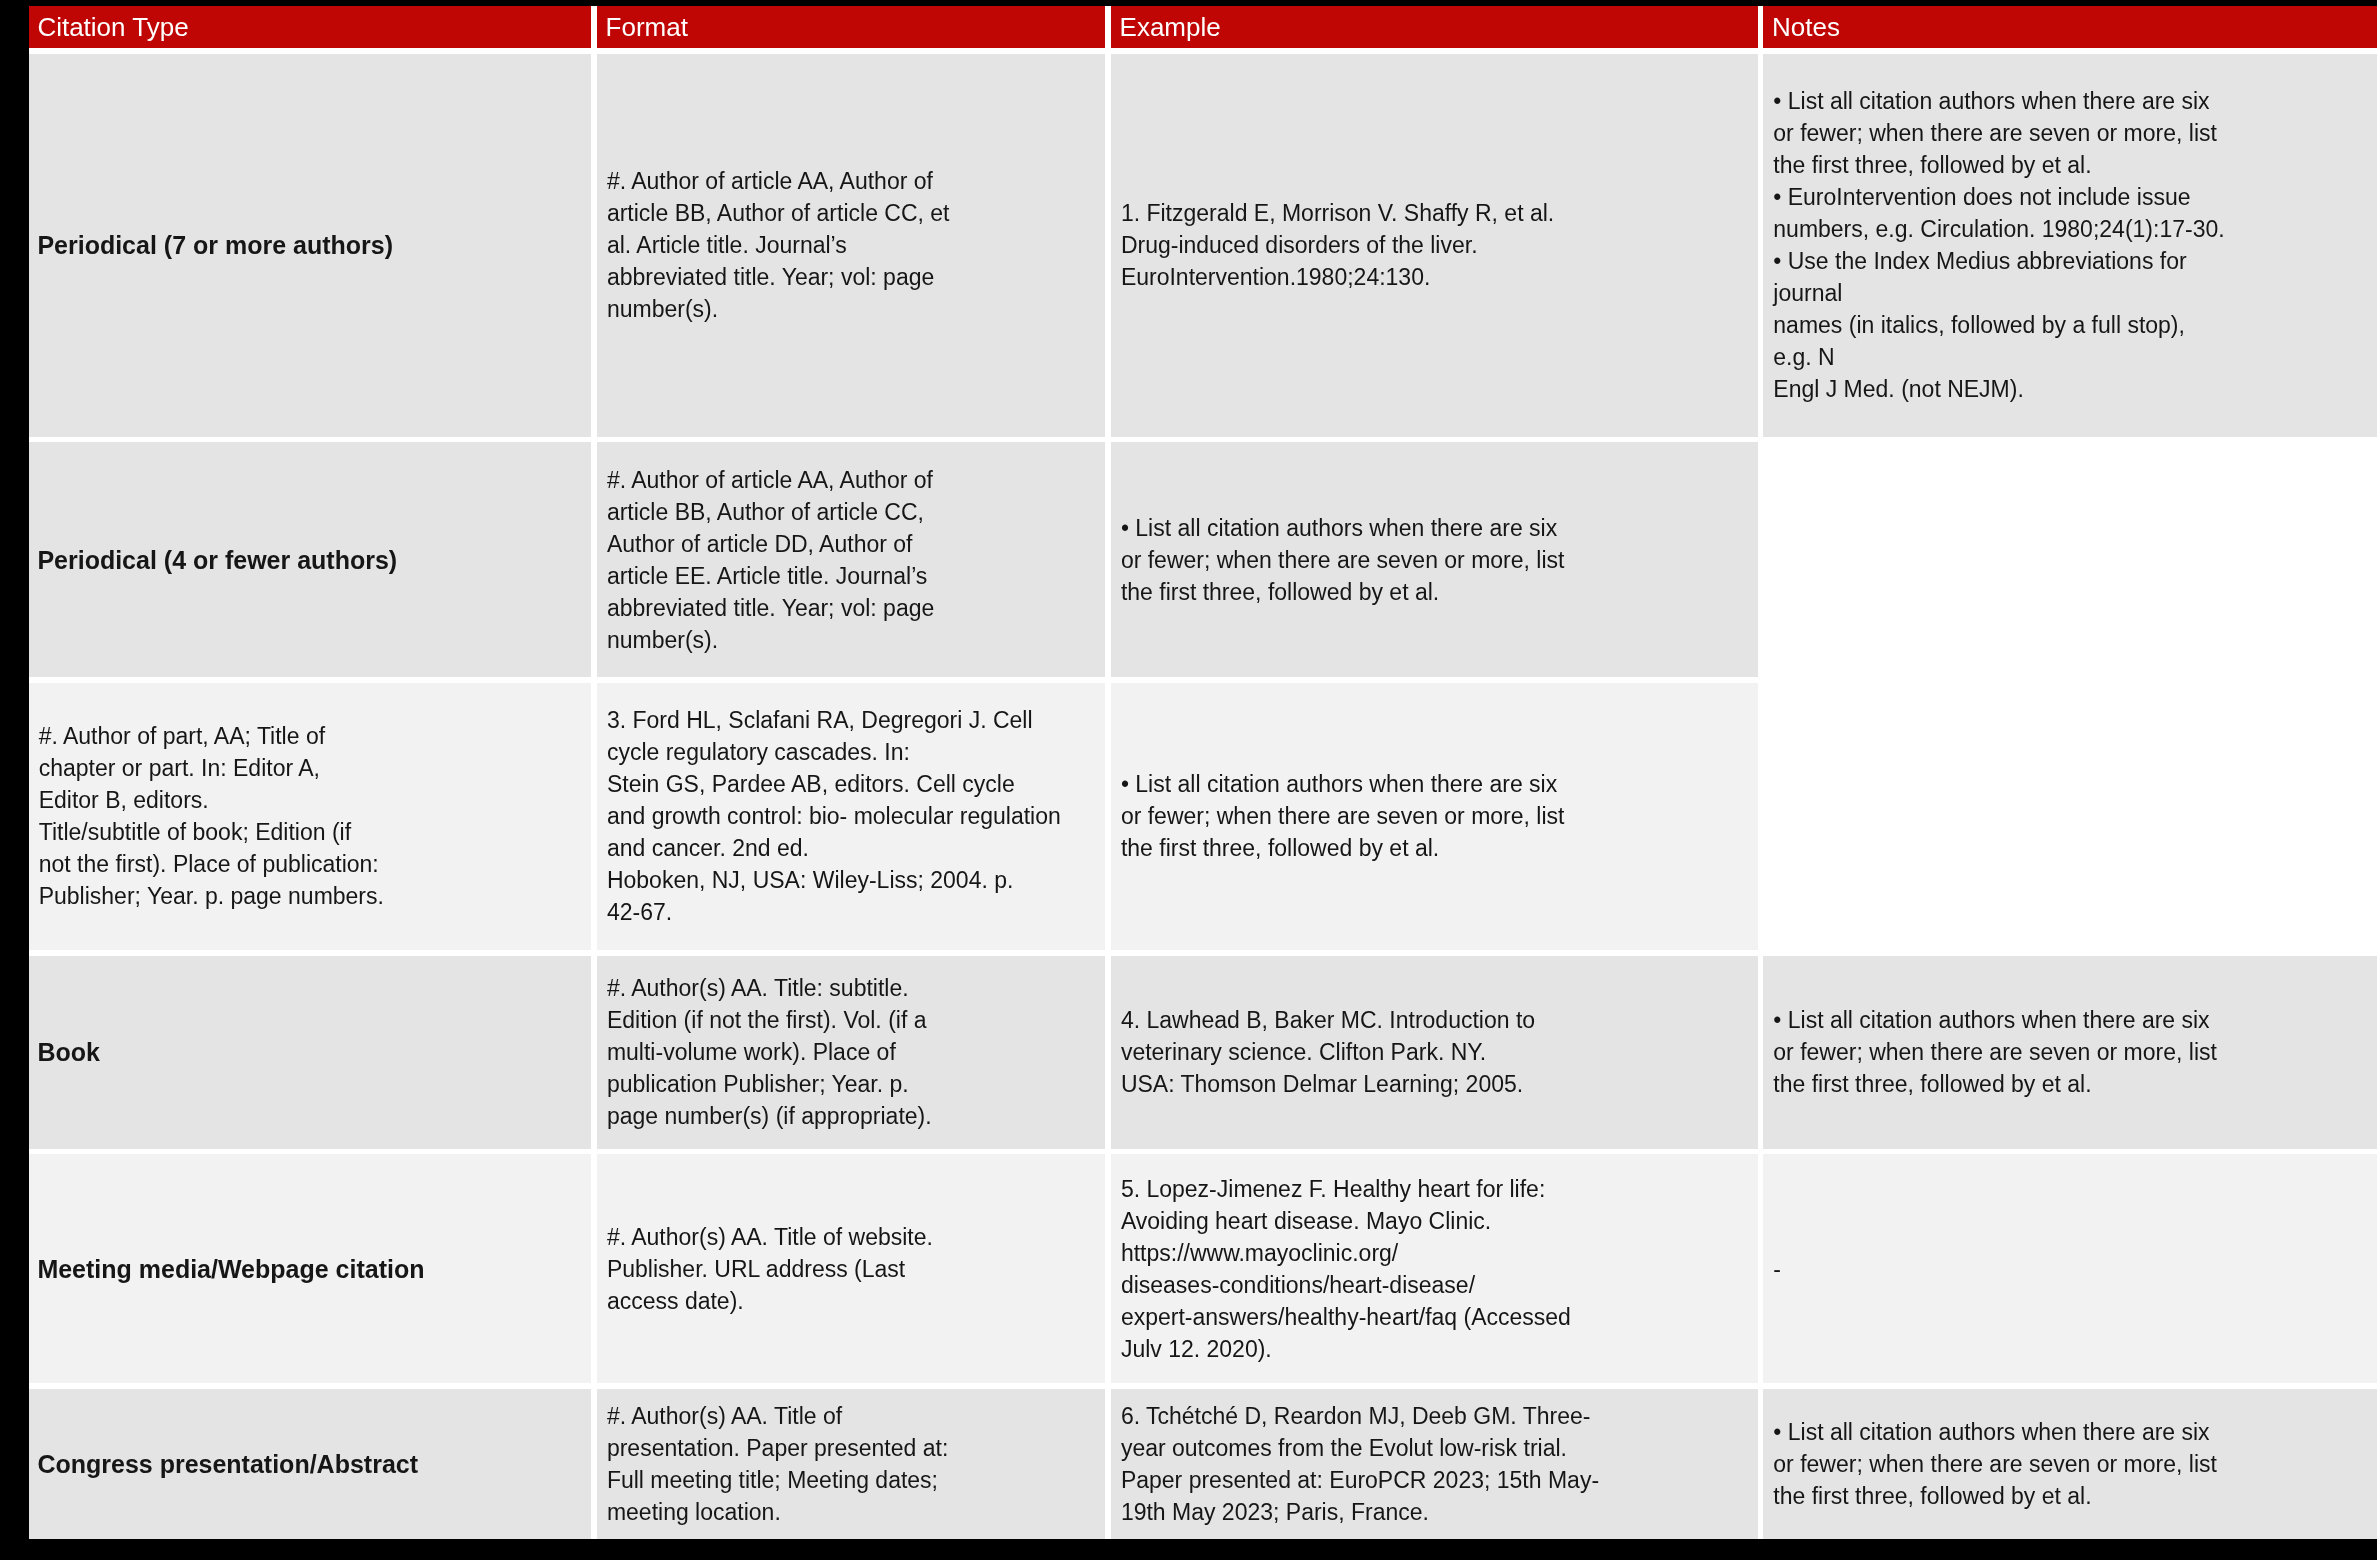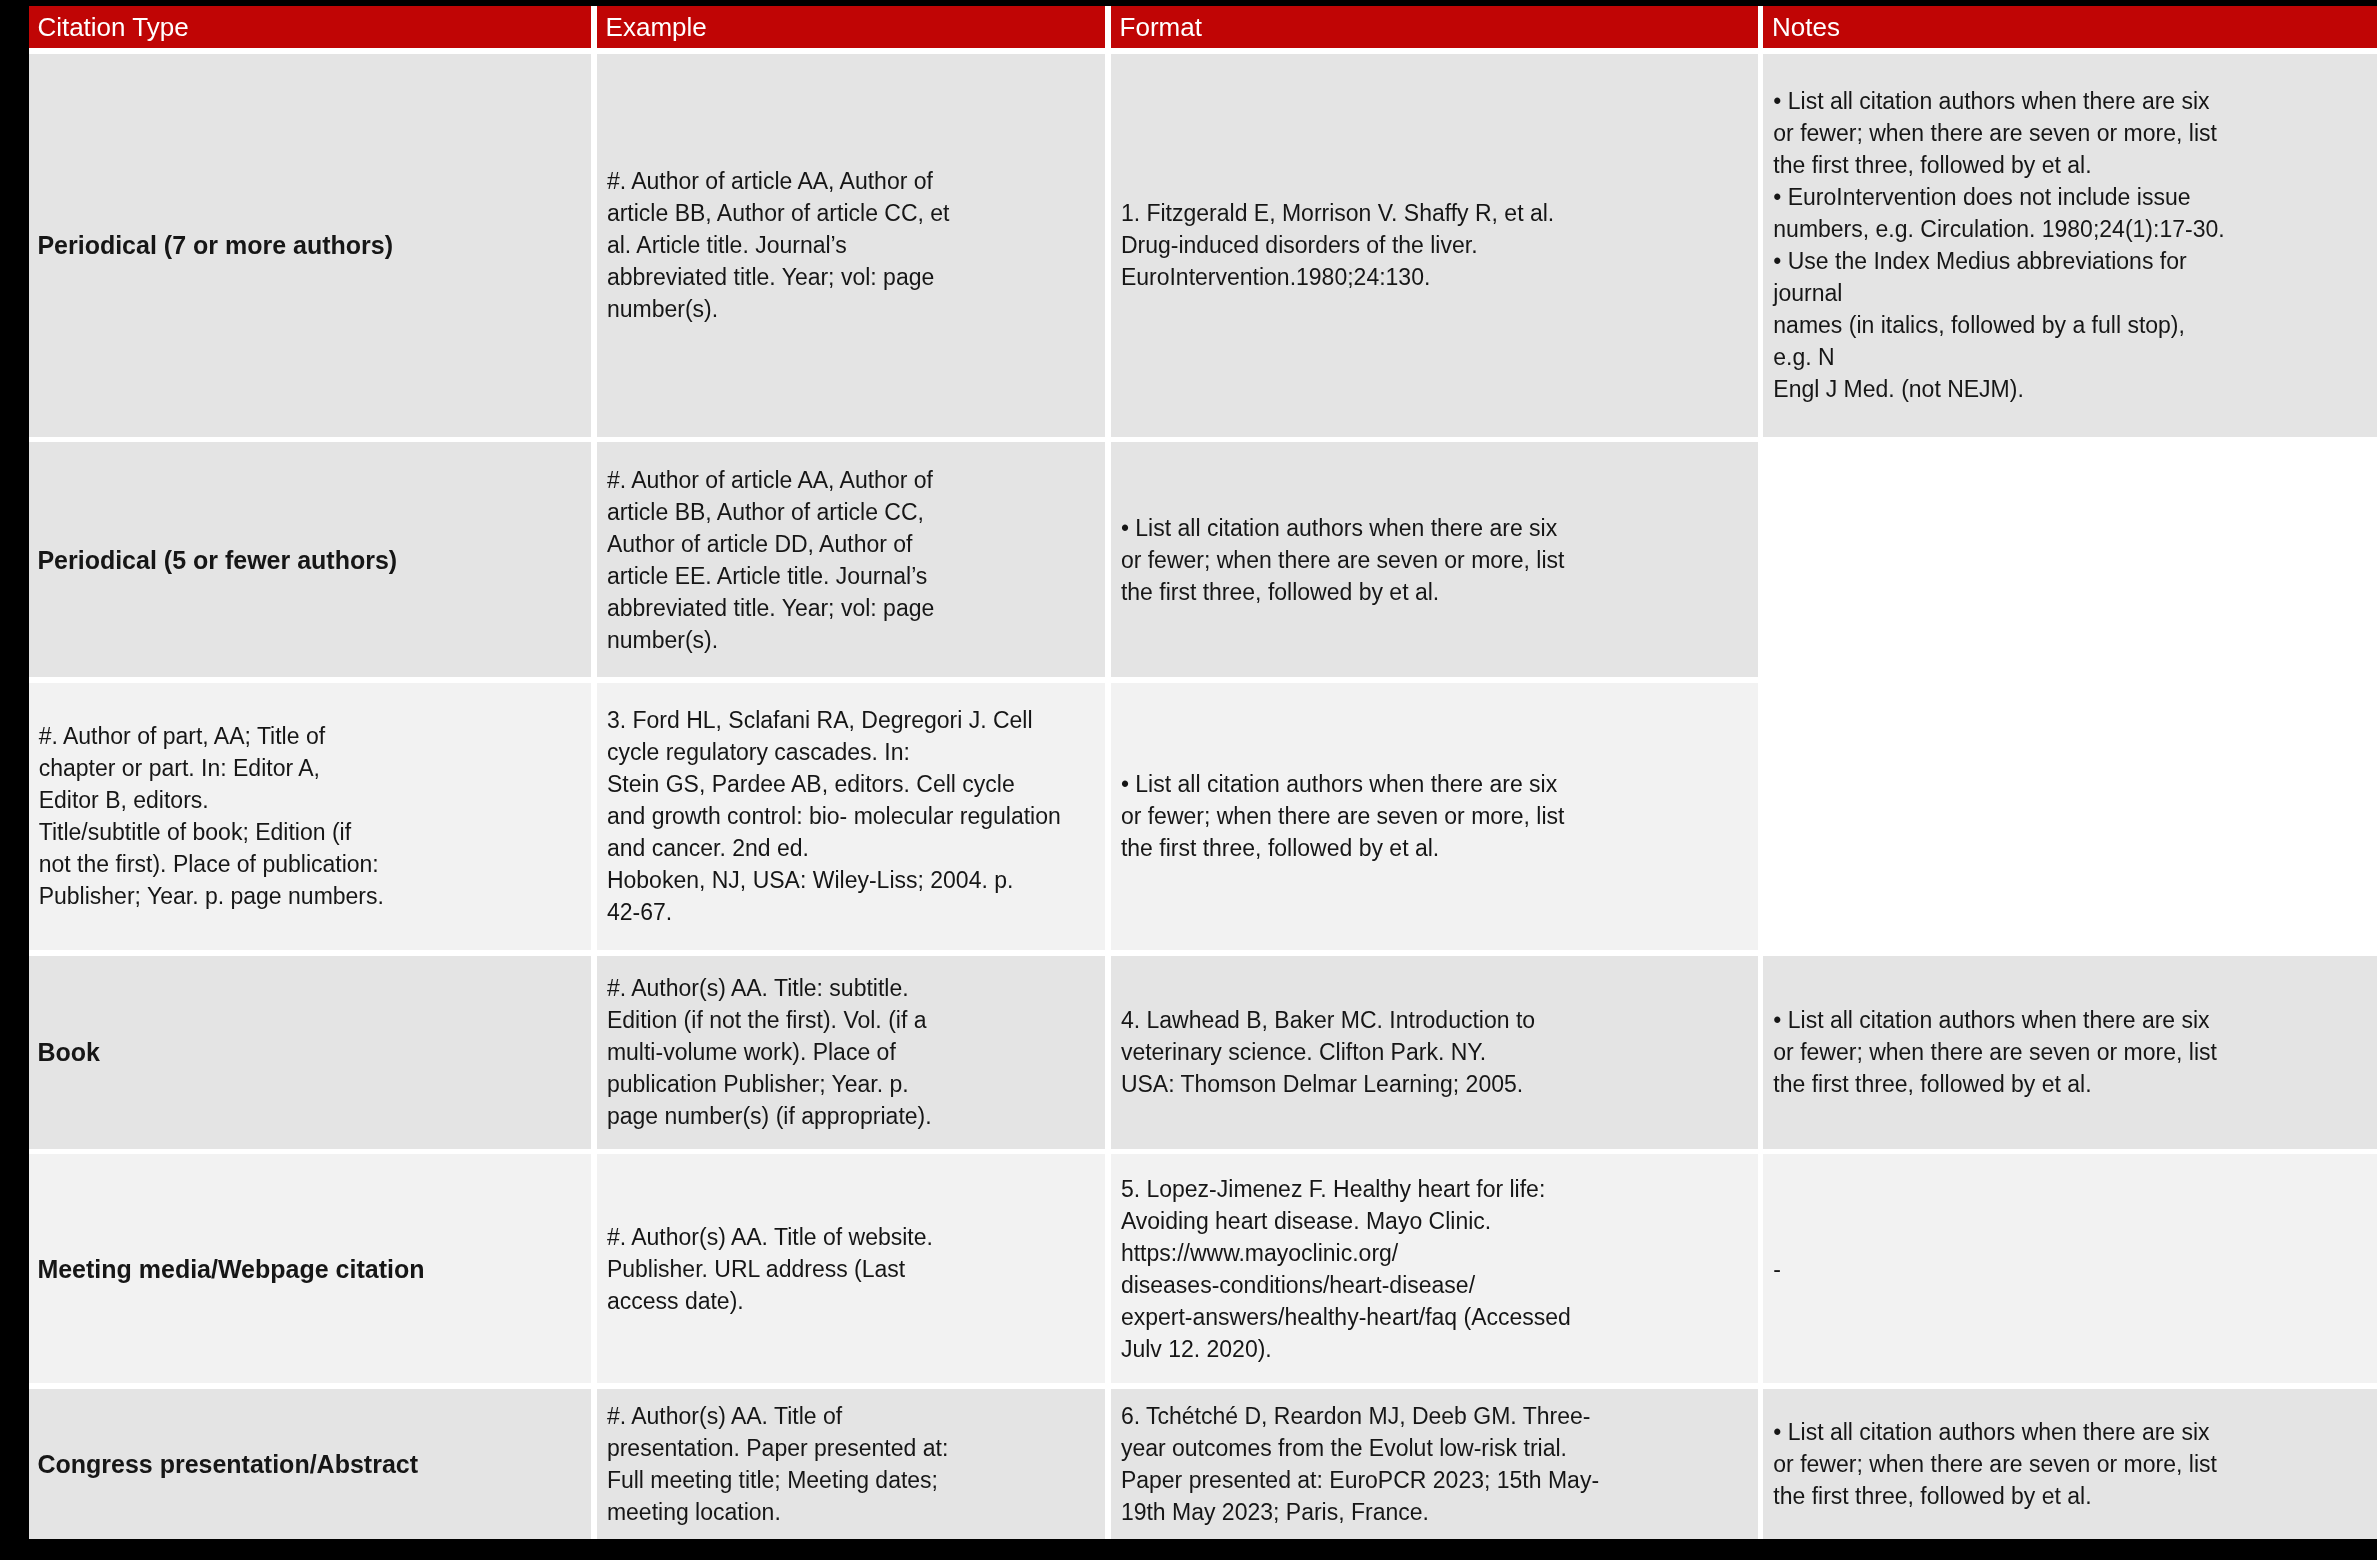--- a/index.html
+++ b/index.html
@@ -56,24 +56,24 @@
 </head>
 <body>
 
 <div class="citation-table">
 
   <div class="t-row header">
     <div class="cell">
         <span class="cell-text">Citation Type</span>
       </div>
     <div class="cell">
+        <span class="cell-text">Format</span>
+      </div>
+    <div class="cell">
         <span class="cell-text">Example</span>
-      </div>
-    <div class="cell">
-        <span class="cell-text">Format</span>
       </div>
     <div class="cell">
         <span class="cell-text">Notes</span>
       </div>
   </div>
 
   <div class="t-row r1 shade-dark">
     <div class="cell cell-type">
         <span class="cell-text">Periodical (7 or more authors)</span>
       </div>
@@ -98,21 +98,21 @@
 • Use the Index Medius abbreviations for
 journal
 names (in italics, followed by a full stop),
 e.g. N
 Engl J Med. (not NEJM).</span>
       </div>
   </div>
 
   <div class="t-row r2 shade-dark">
     <div class="cell cell-type">
-        <span class="cell-text">Periodical (5 or fewer authors)</span>
+        <span class="cell-text">Periodical (4 or fewer authors)</span>
       </div>
     <div class="cell">
         <span class="cell-text">#. Author of article AA, Author of
 article BB, Author of article CC,
 Author of article DD, Author of
 article EE. Article title. Journal’s
 abbreviated title. Year; vol: page
 number(s).</span>
       </div>
     <div class="cell">

